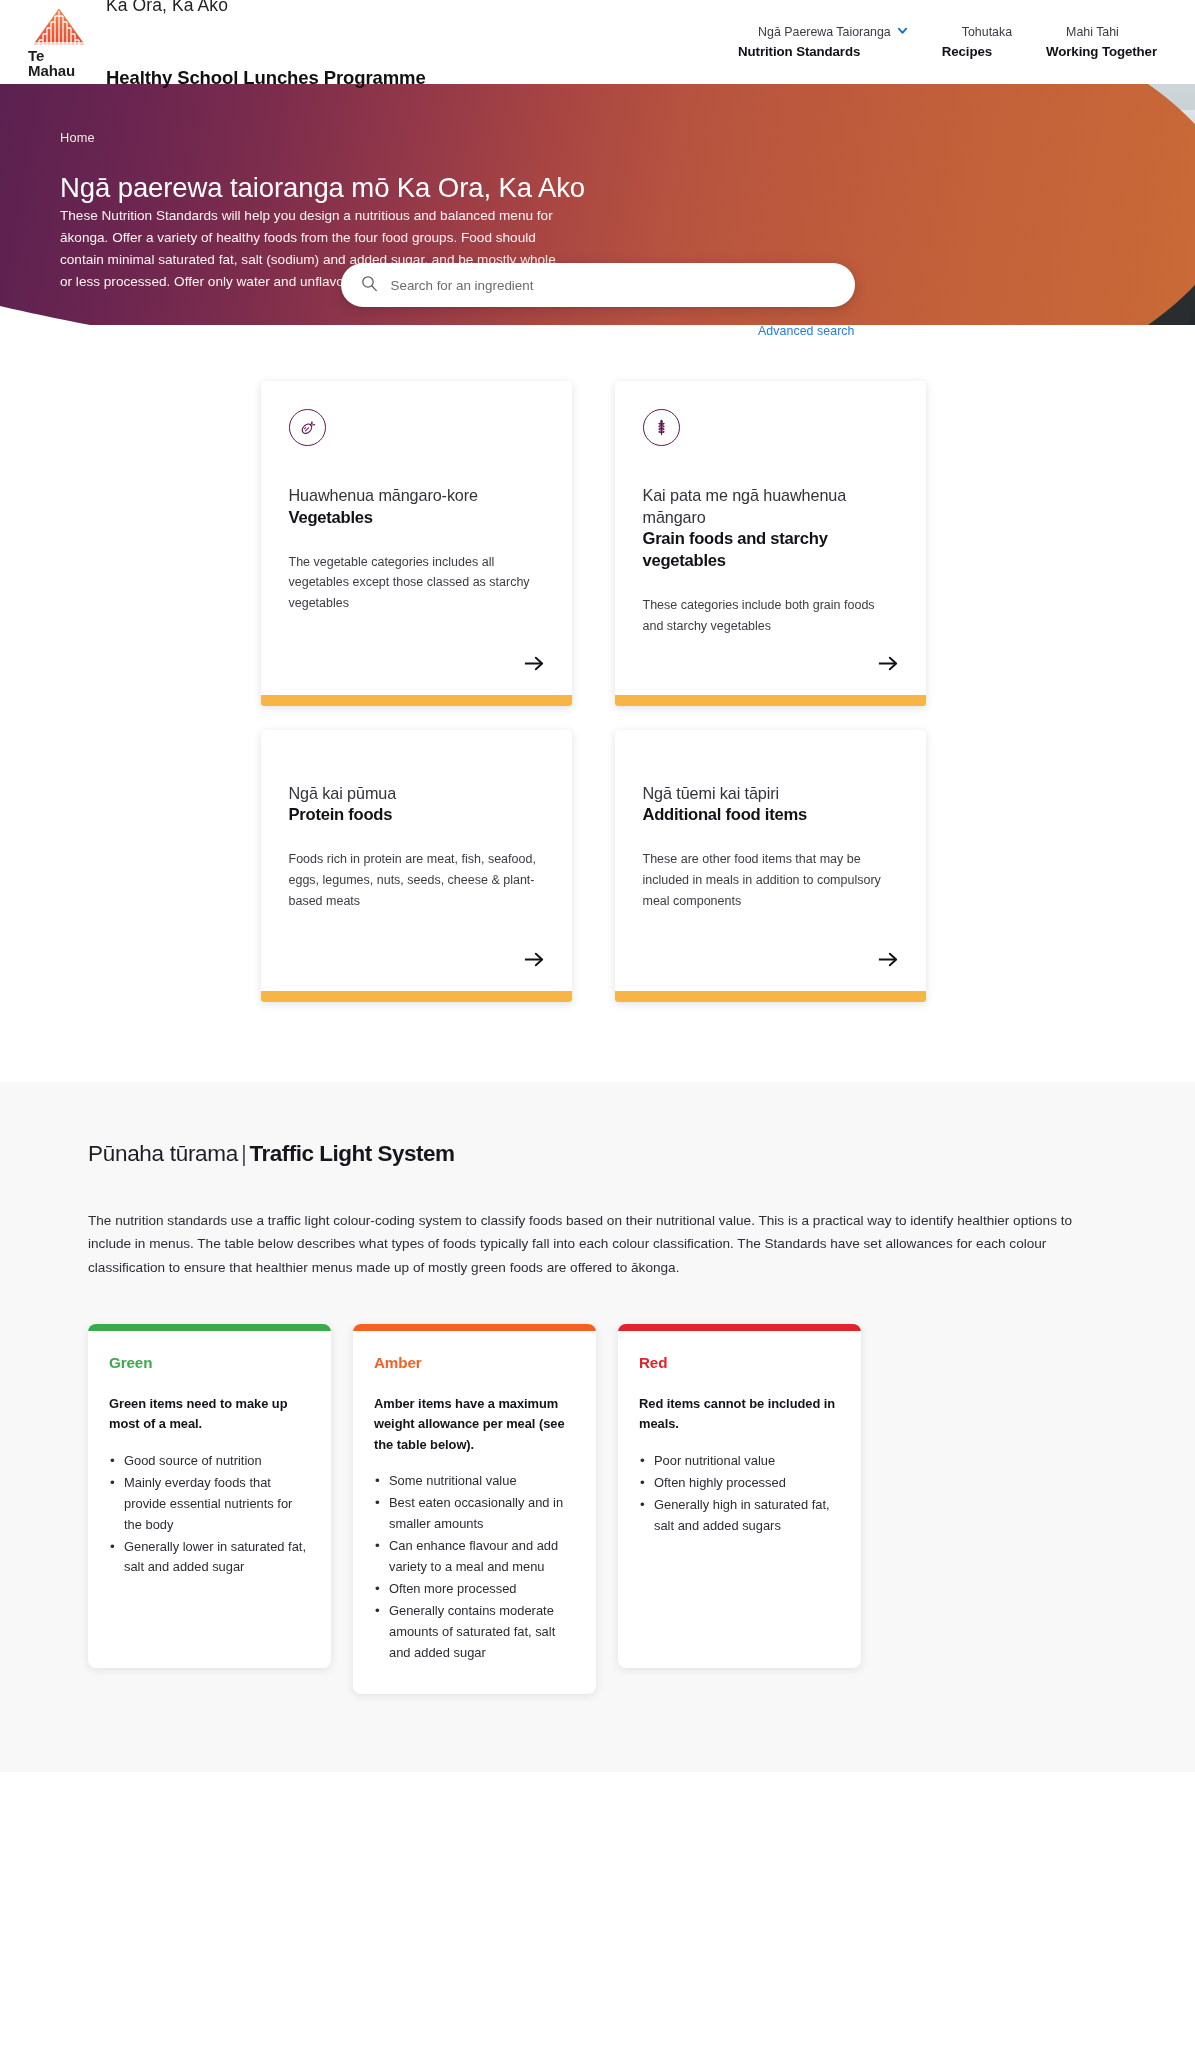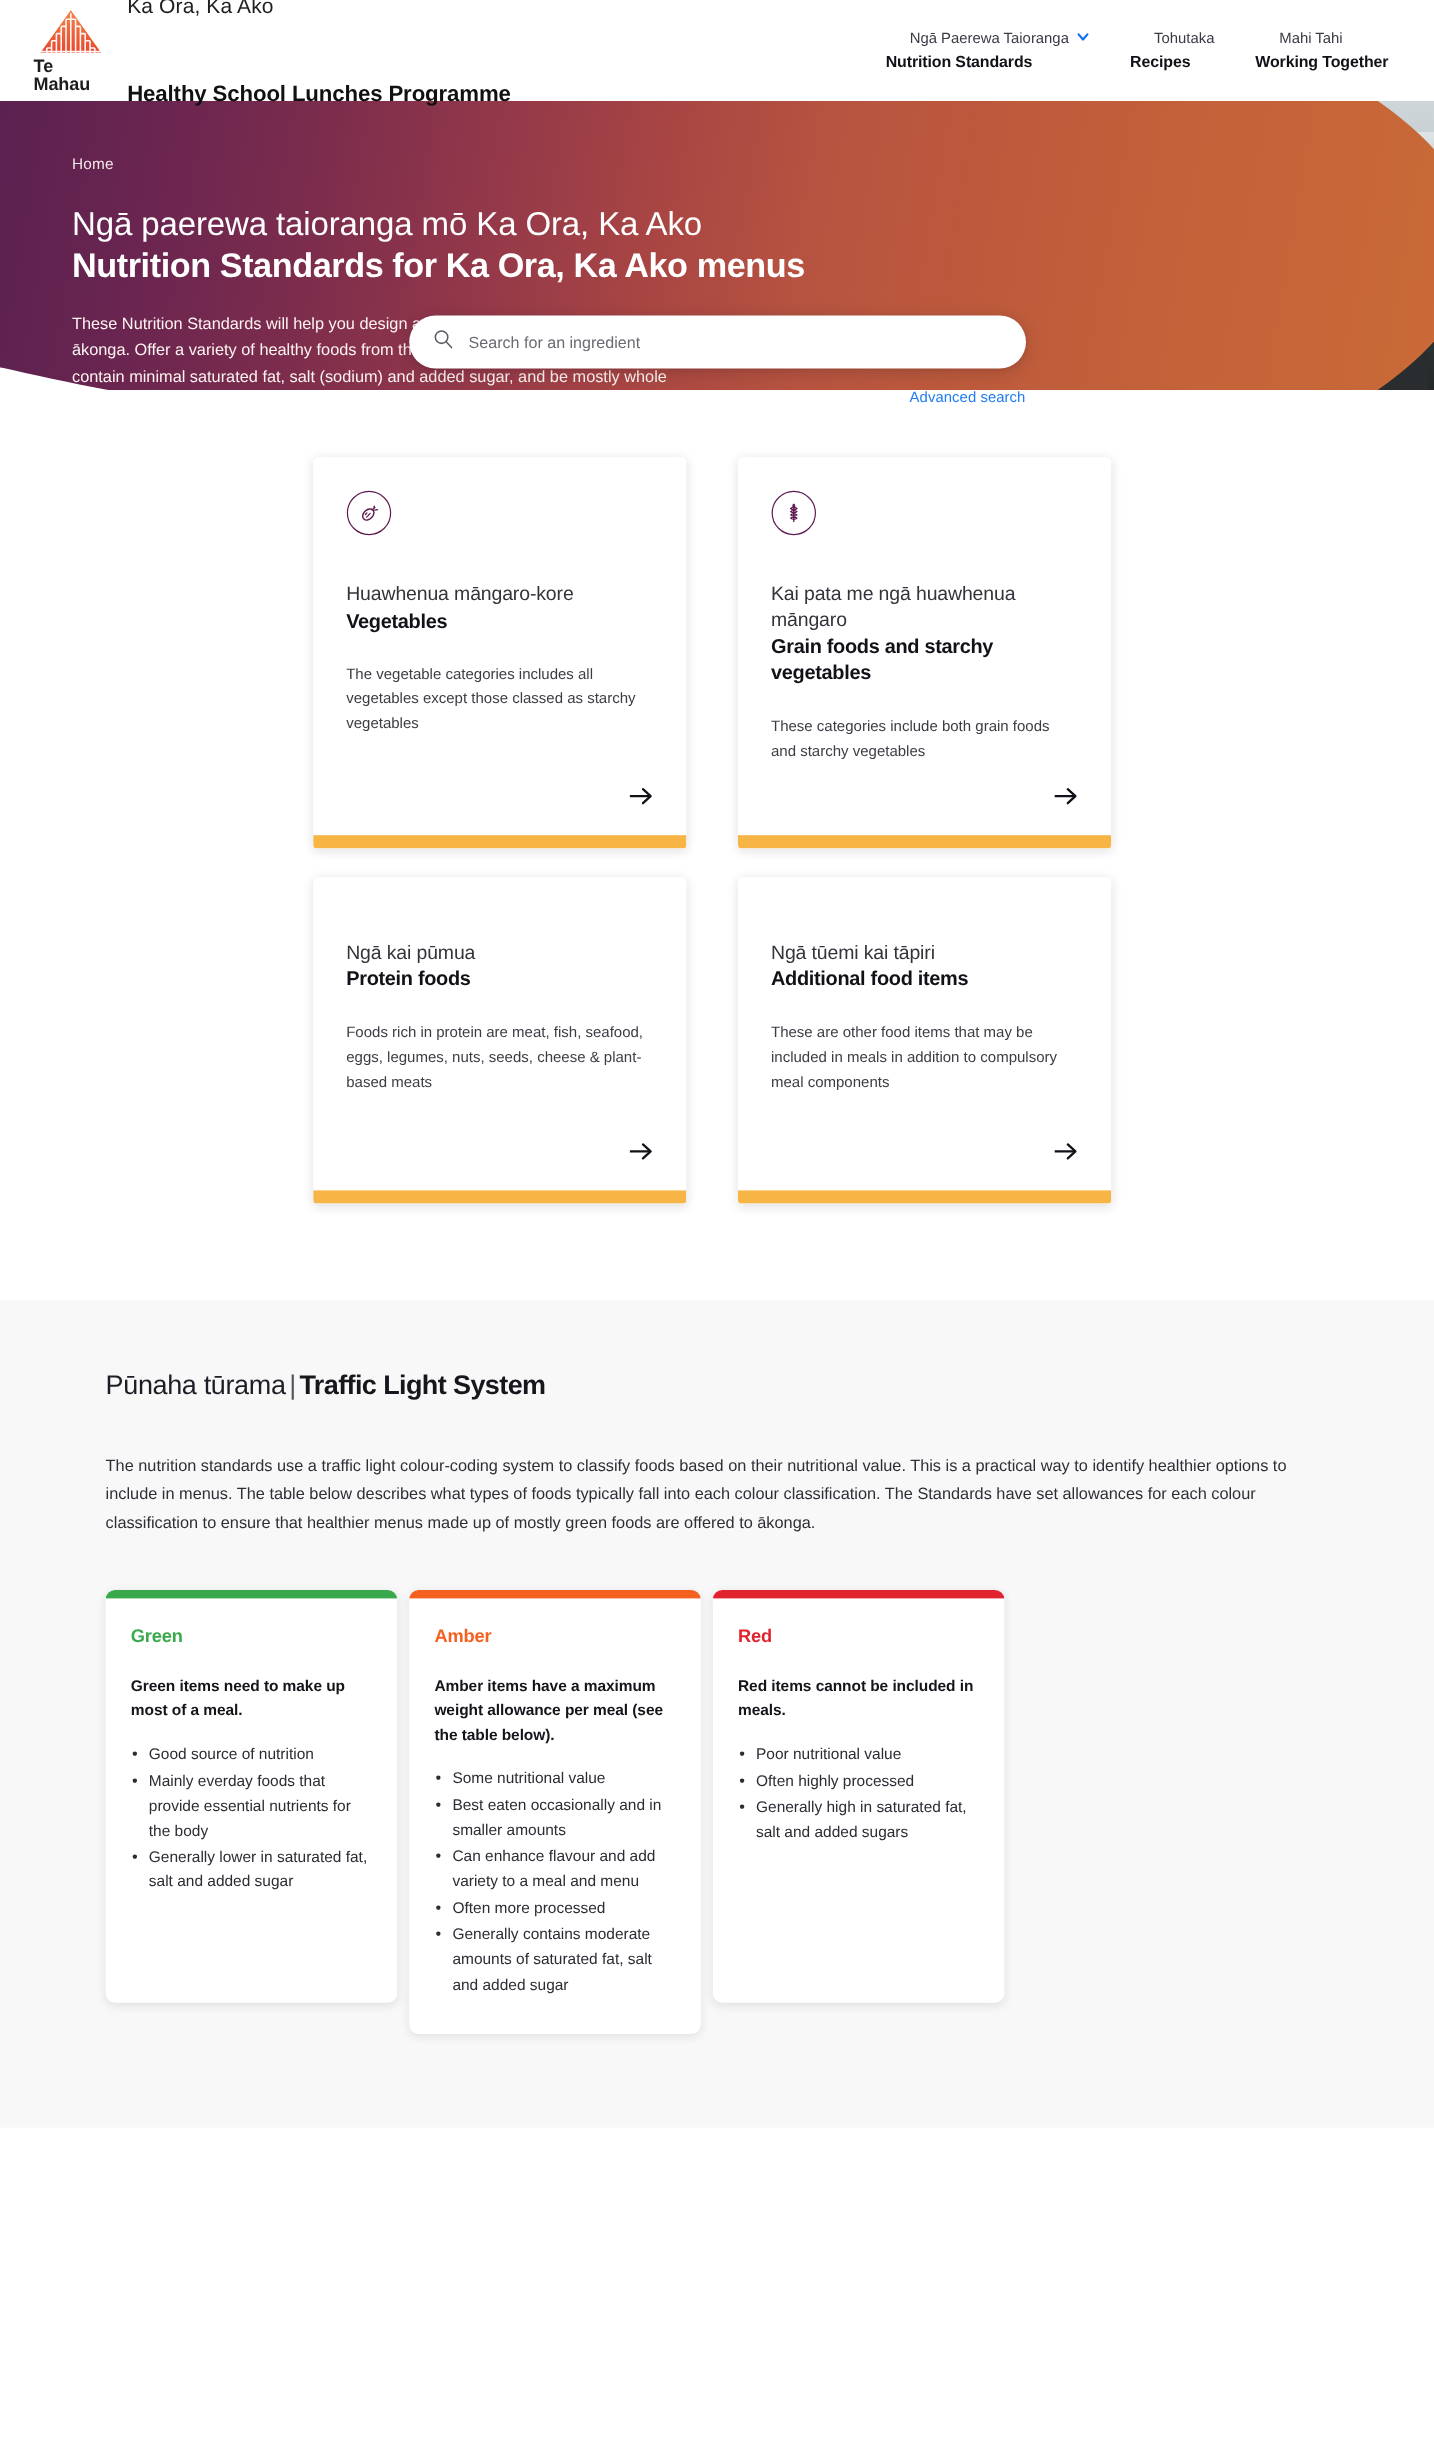--- a/index.html
+++ b/index.html
@@ -211,21 +211,21 @@
   .tl-heading .mi { font-weight: 400; color: #1d1d25; }
   .tl-heading .sep { font-weight: 300; color: #55555f; padding: 0 3px; }
   .tl-heading .en { font-weight: 700; letter-spacing: -.5px; }
   .tl-body {
     font-size: 13.6px; color: #2e2e37; line-height: 1.72;
     margin-bottom: 45px;
   }
 
   .tl-grid {
     display: grid; grid-template-columns: 243px 243px 243px;
-    column-gap: 10px; align-items: start;
+    column-gap: 22px; align-items: start;
   }
   .tl-card {
     background: #ffffff; border-radius: 8px; overflow: hidden;
     box-shadow: 0 2px 8px rgba(30,25,40,.10);
     min-height: 344px; display: flex; flex-direction: column;
   }
   .tl-top { height: 7px; width: 100%; }
   .tl-pad { padding: 23px 21px 30px 21px; }
   .tl-label {
     font-size: 15.2px; font-weight: 700; letter-spacing: -.1px;
@@ -327,21 +327,20 @@
       <div class="pd" style="left:388px;top:214px;width:44px;height:22px;background:#d03a34;border-radius:4px;"></div>
       <div class="pd" style="left:344px;top:200px;width:30px;height:18px;background:#f2c94c;border-radius:4px;"></div>
     </div>
   </div>
 
   <div class="hero-gradient"></div>
 
   <div class="hero-inner">
     <span class="breadcrumb">Home</span>
     <h1 class="hero-title-mi">Ngā paerewa taioranga mō Ka Ora, Ka Ako</h1>
-    <h2 class="hero-title-en">Nutrition Standards for Ka Ora, Ka Ako menus</h2>
     <p class="hero-body">These Nutrition Standards will help you design a nutritious and balanced menu for ākonga. Offer a variety of healthy foods from the four food groups. Food should contain minimal saturated fat, salt (sodium) and added sugar, and be mostly whole or less processed. Offer only water and unflavoured milk as drink options.</p>
   </div>
 
   <svg class="hero-curve" viewBox="0 0 1195 130" preserveAspectRatio="none">
     <path d="M0 0 C 200 46, 520 96, 1195 54 L1195 130 L0 130 Z" fill="#ffffff"></path>
   </svg>
 </section>
 
 <section class="search-zone">
   <div class="search-row">

